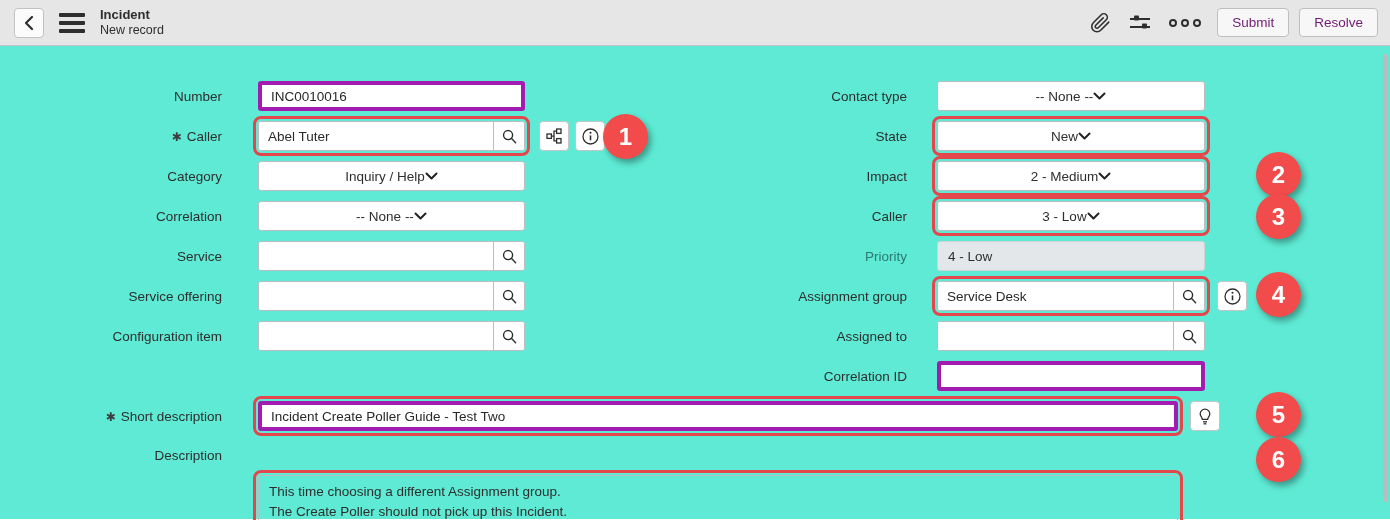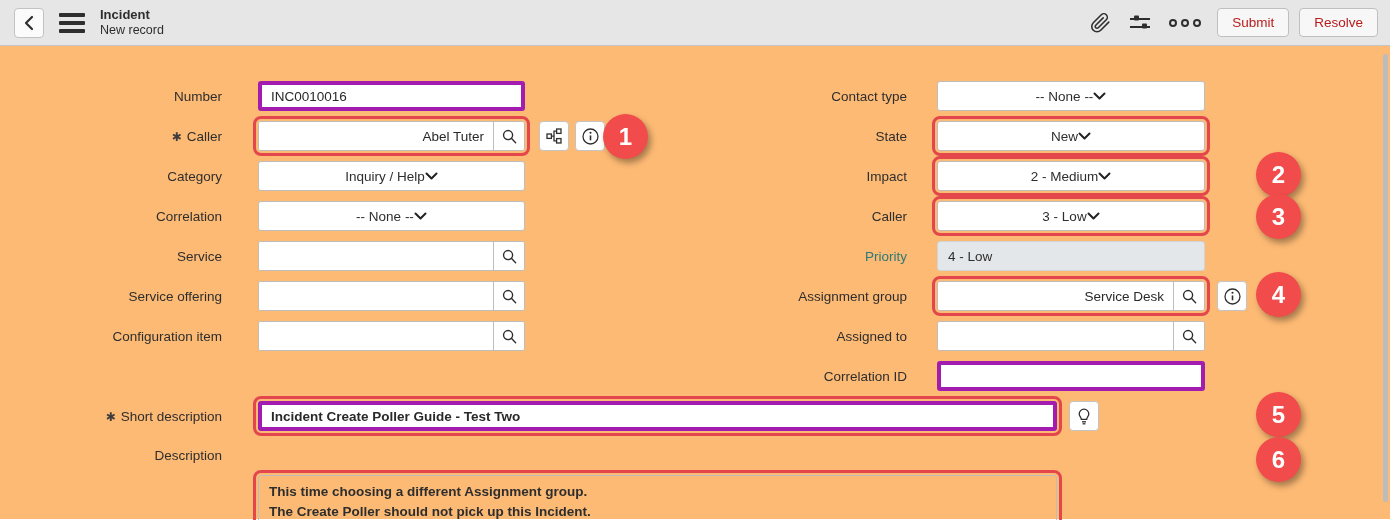--- a/index.html
+++ b/index.html
@@ -23,51 +23,51 @@
   .burger span { display:block; width:26px; height:4px; background:#2e2e2e; border-radius:1px; }
   .title-block { margin-left:15px; line-height:1.2; }
   .title { font-weight:bold; font-size:13px; }
   .subtitle { font-size:12.5px; }
   .hdr-right { margin-left:auto; display:flex; align-items:center; gap:16px; }
   .hdr-icon { display:flex; align-items:center; justify-content:center; cursor:pointer; }
   .more-dots { display:flex; gap:4px; cursor:pointer; }
   .more-dots i { width:8px; height:8px; border:2px solid #2e2e2e; border-radius:50%; }
   .hdr-btn {
     background:#f7f7f7; border:1px solid #bfbfbf; border-radius:4px;
-    padding:6px 14px; font-family:inherit; font-size:13.5px; color:#b91c1c; cursor:pointer;
+    padding:6px 14px; font-family:inherit; font-size:13.5px; color:#701a75; cursor:pointer;
   }
   .hdr-btn + .hdr-btn { margin-left:-6px; }
   
-  .form { position:relative; height:473px; background:#fdba74; }
+  .form { position:relative; height:473px; background:#5eead4; }
   .col { position:absolute; top:35px; }
   .col-left { left:0; }
   .col-right { left:700px; }
   .col-full { left:0; top:355px; }
   .row { display:flex; align-items:center; height:30px; margin-bottom:10px; position:relative; }
   .row.tall { height:62px; align-items:flex-start; }
   .lbl { width:222px; text-align:right; margin-right:36px; white-space:nowrap; }
   .lblR { width:207px; text-align:right; margin-right:30px; white-space:nowrap; }
   .row.tall .lbl { padding-top:7px; }
   .req { font-size:12px; margin-right:5px; color:#3d3d3d; }
   .w267 { width:267px; }
   .w268 { width:268px; }
-  .w952 { width:799px;font-weight:bold; }
+  .w952 { width:920px; }
   .inp {
     height:30px; border:4px solid #a21caf; border-radius:3px; padding:0 9px;
     font-family:inherit; font-size:13.5px; color:#292929; background:#fff; outline-color:#86b7d6;
   }
   .sel {
     height:30px; border:1px solid #bdbdbd; border-radius:3px; background:#fff;
     display:flex; align-items:center; justify-content:center; padding:0 10px; cursor:pointer;
   }
   .refgrp {
     height:30px; border:1px solid #bdbdbd; border-radius:3px; background:#fff;
     display:flex; overflow:hidden;
   }
-  .refgrp input { border:none; flex:1; min-width:0; padding:0 9px; font-family:inherit; font-size:13.5px; color:#292929; outline:none;text-align:right; }
+  .refgrp input { border:none; flex:1; min-width:0; padding:0 9px; font-family:inherit; font-size:13.5px; color:#292929; outline:none; }
   .search-btn { width:31px; background:#fff; border:none; border-left:1px solid #bdbdbd; display:flex; align-items:center; justify-content:center; cursor:pointer; }
   .readonly { background:#e4e7e9; border:1px solid #cfd4d7; display:flex; align-items:center; padding:0 10px; border-radius:3px; height:30px; }
   .txtarea {
     border:1px solid #bdbdbd; border-radius:3px; padding:6px 10px; height:62px;
     white-space:pre-line; line-height:1.5; overflow:hidden;margin-top:34px;
   }
   .hl { outline:3px solid #e4474b; outline-offset:2px; }
   .icon-btn {
     width:30px; height:30px; background:#fff; border:1px solid #c4c4c4; border-radius:4px;
     display:flex; align-items:center; justify-content:center; cursor:pointer; flex:none;

